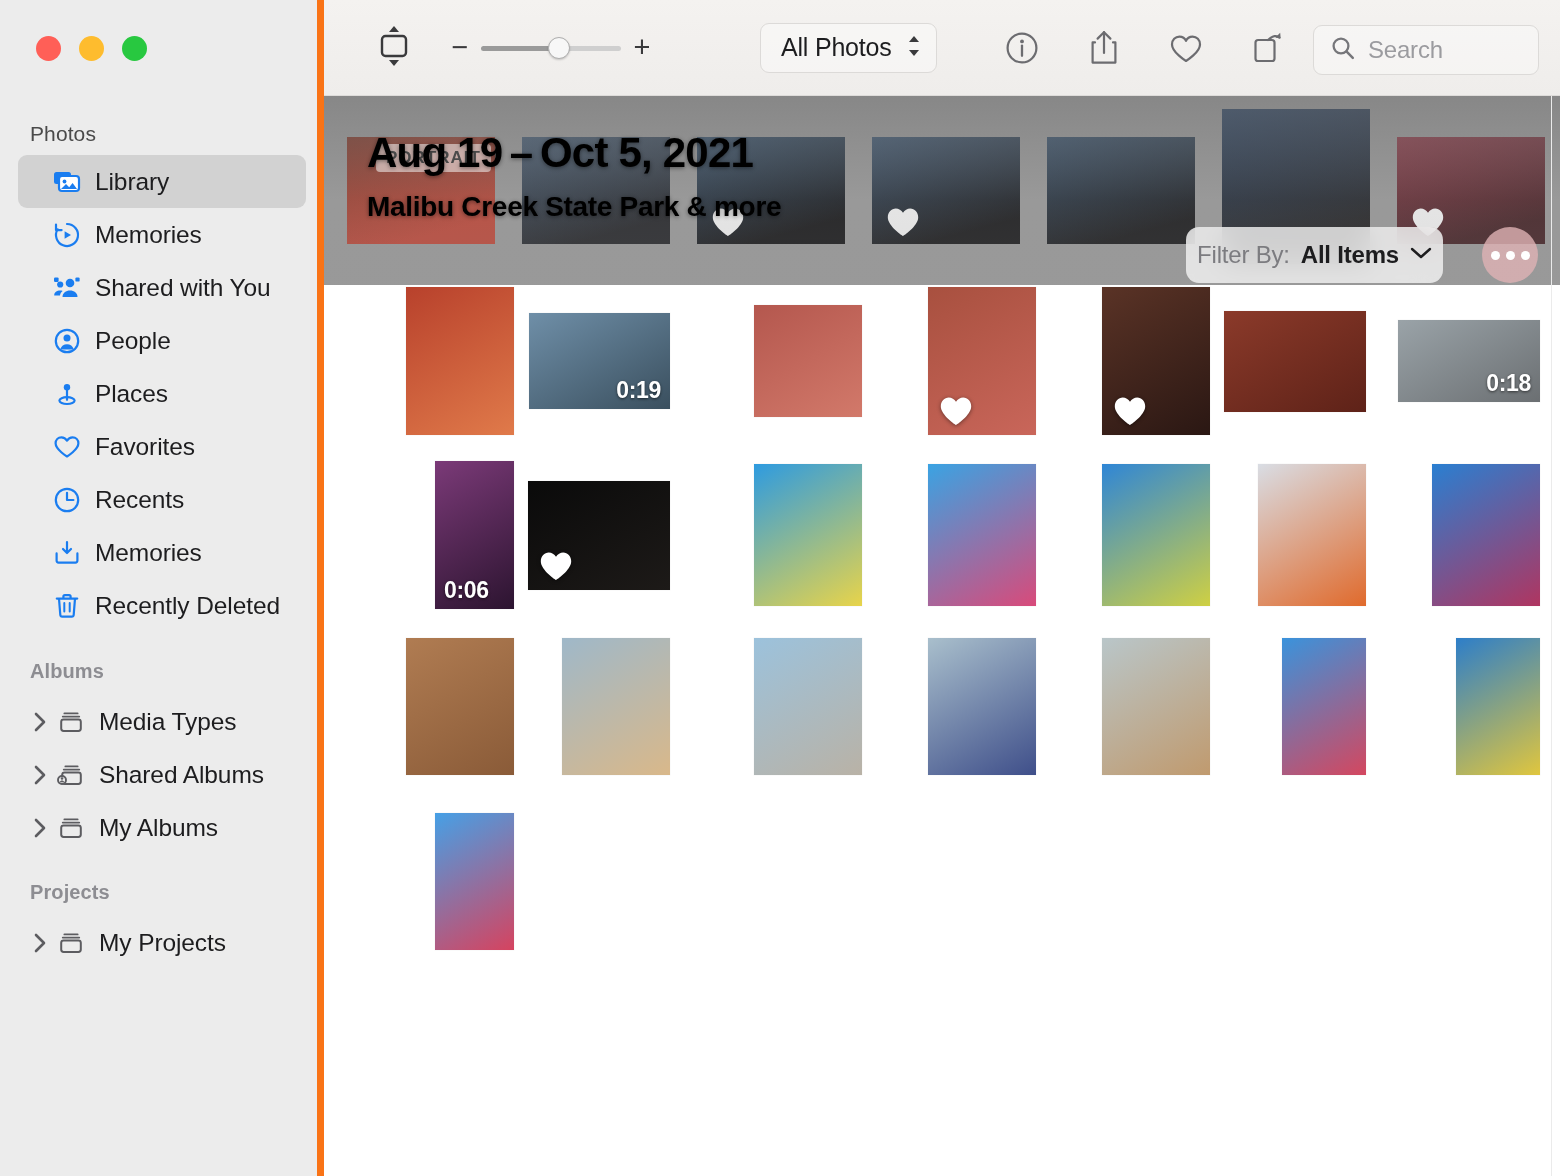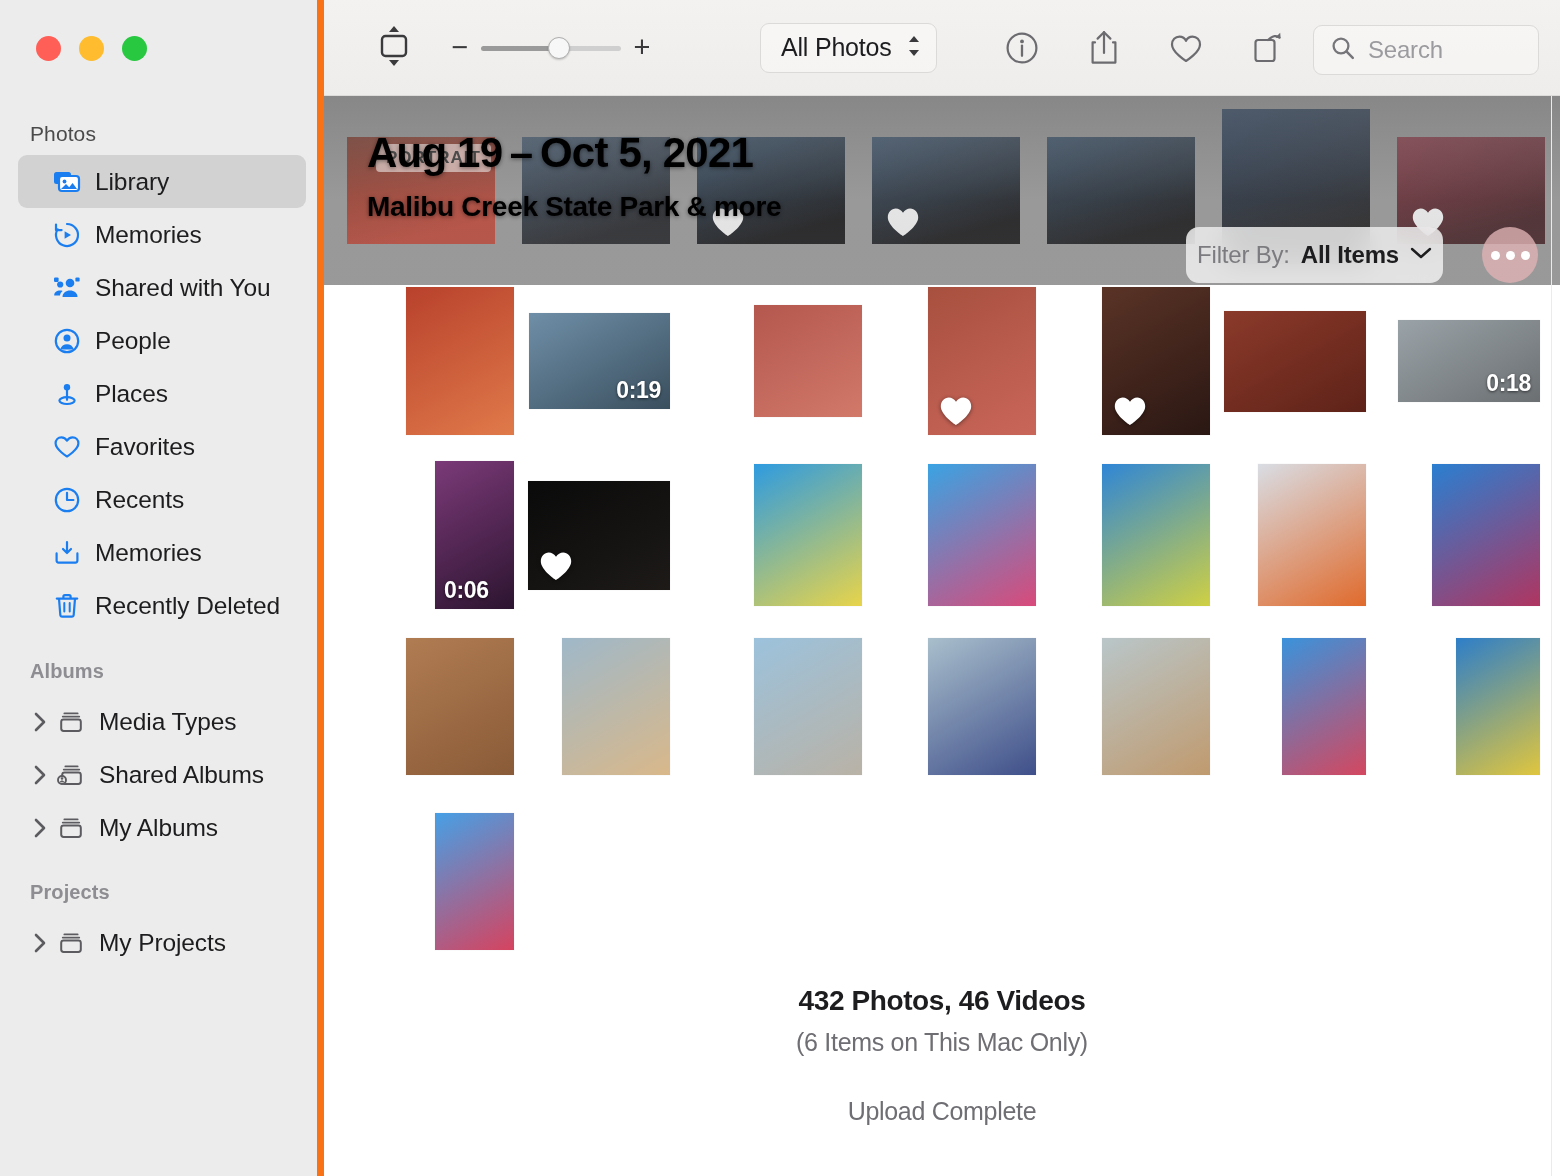--- a/index.html
+++ b/index.html
@@ -663,21 +663,16 @@
           <div class="thumb" style="width: 84px; height: 137px; background: linear-gradient(150deg, rgb(58, 147, 220) 0%, rgb(212, 71, 95) 100%);"></div>
         </div>
         <div class="cell" style="left: 1068px; top: 350px; width: 148px; height: 142px;">
           <div class="thumb" style="width: 84px; height: 137px; background: linear-gradient(150deg, rgb(45, 126, 201) 0%, rgb(224, 198, 62) 100%);"></div>
         </div>
         <div class="cell" style="left: 42px; top: 525px; width: 148px; height: 142px;">
           <div class="thumb" style="width: 79px; height: 137px; background: linear-gradient(150deg, rgb(70, 160, 230) 0%, rgb(214, 67, 95) 100%);"></div>
         </div>
       </div>
 
-    <div class="footer">
-      <div class="f-count">432 Photos, 46 Videos</div>
-      <div class="f-sub">(6 Items on This Mac Only)</div>
-      <div class="f-status">Upload Complete</div>
-    </div>
 
     <div class="scrollbar"></div>
   </div>
 </div>
 
 </body></html>

